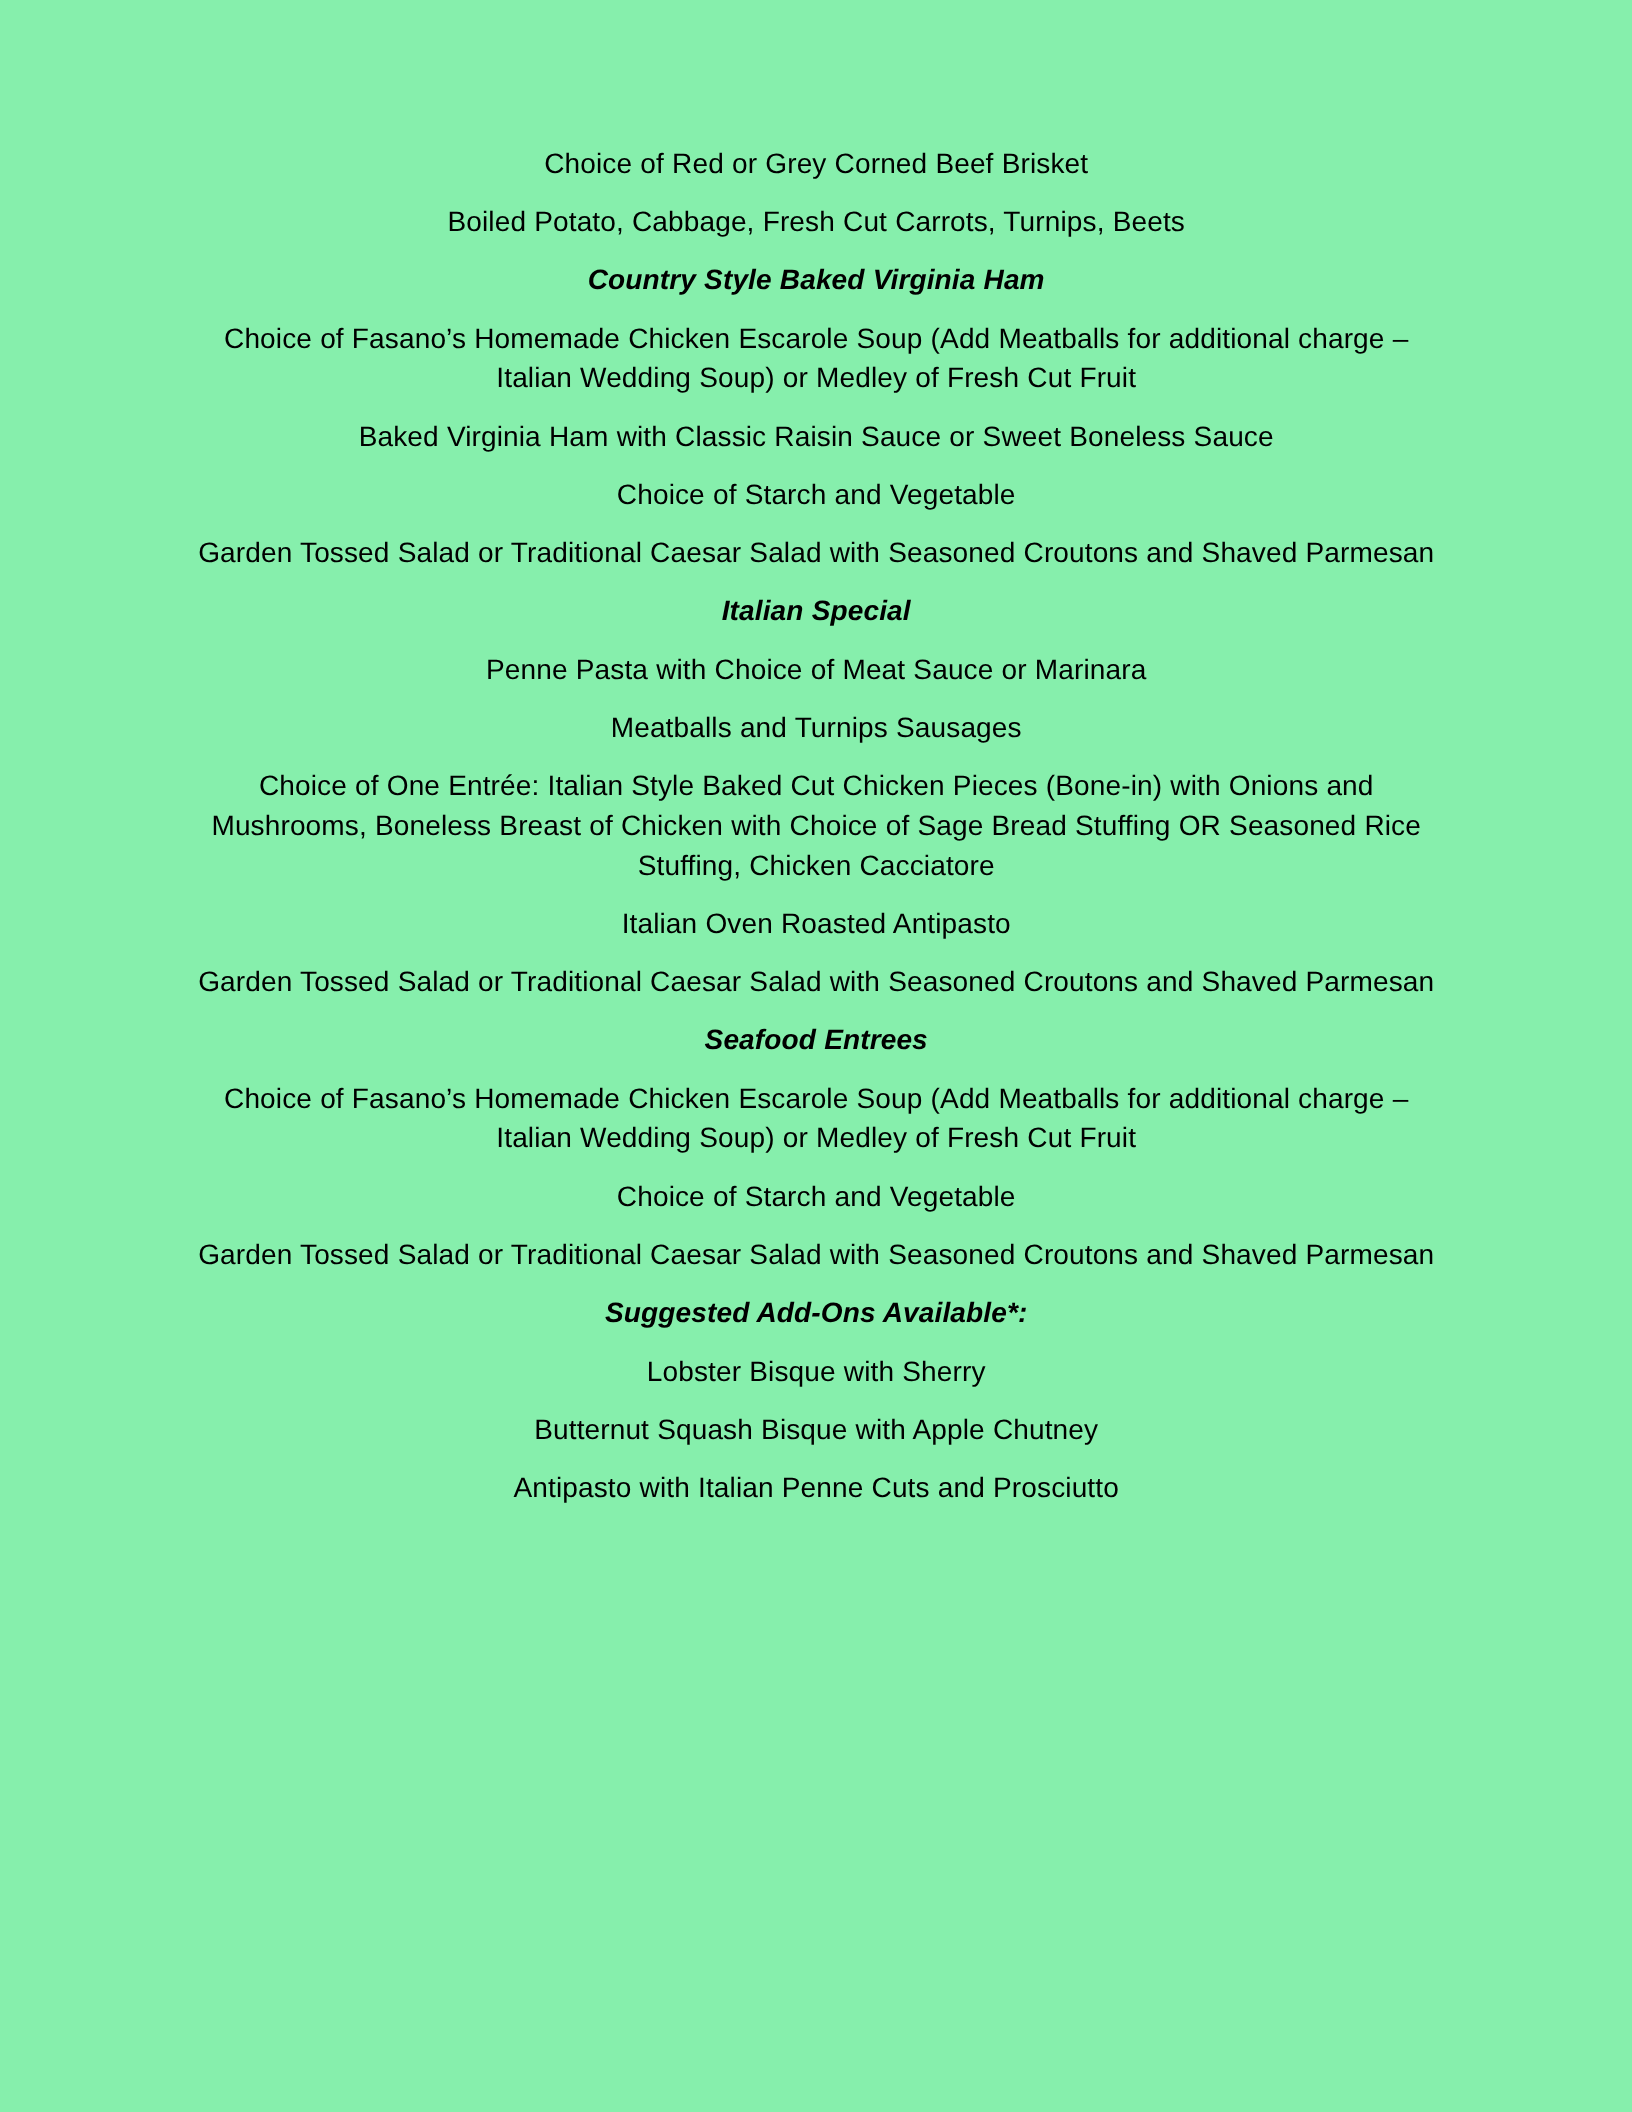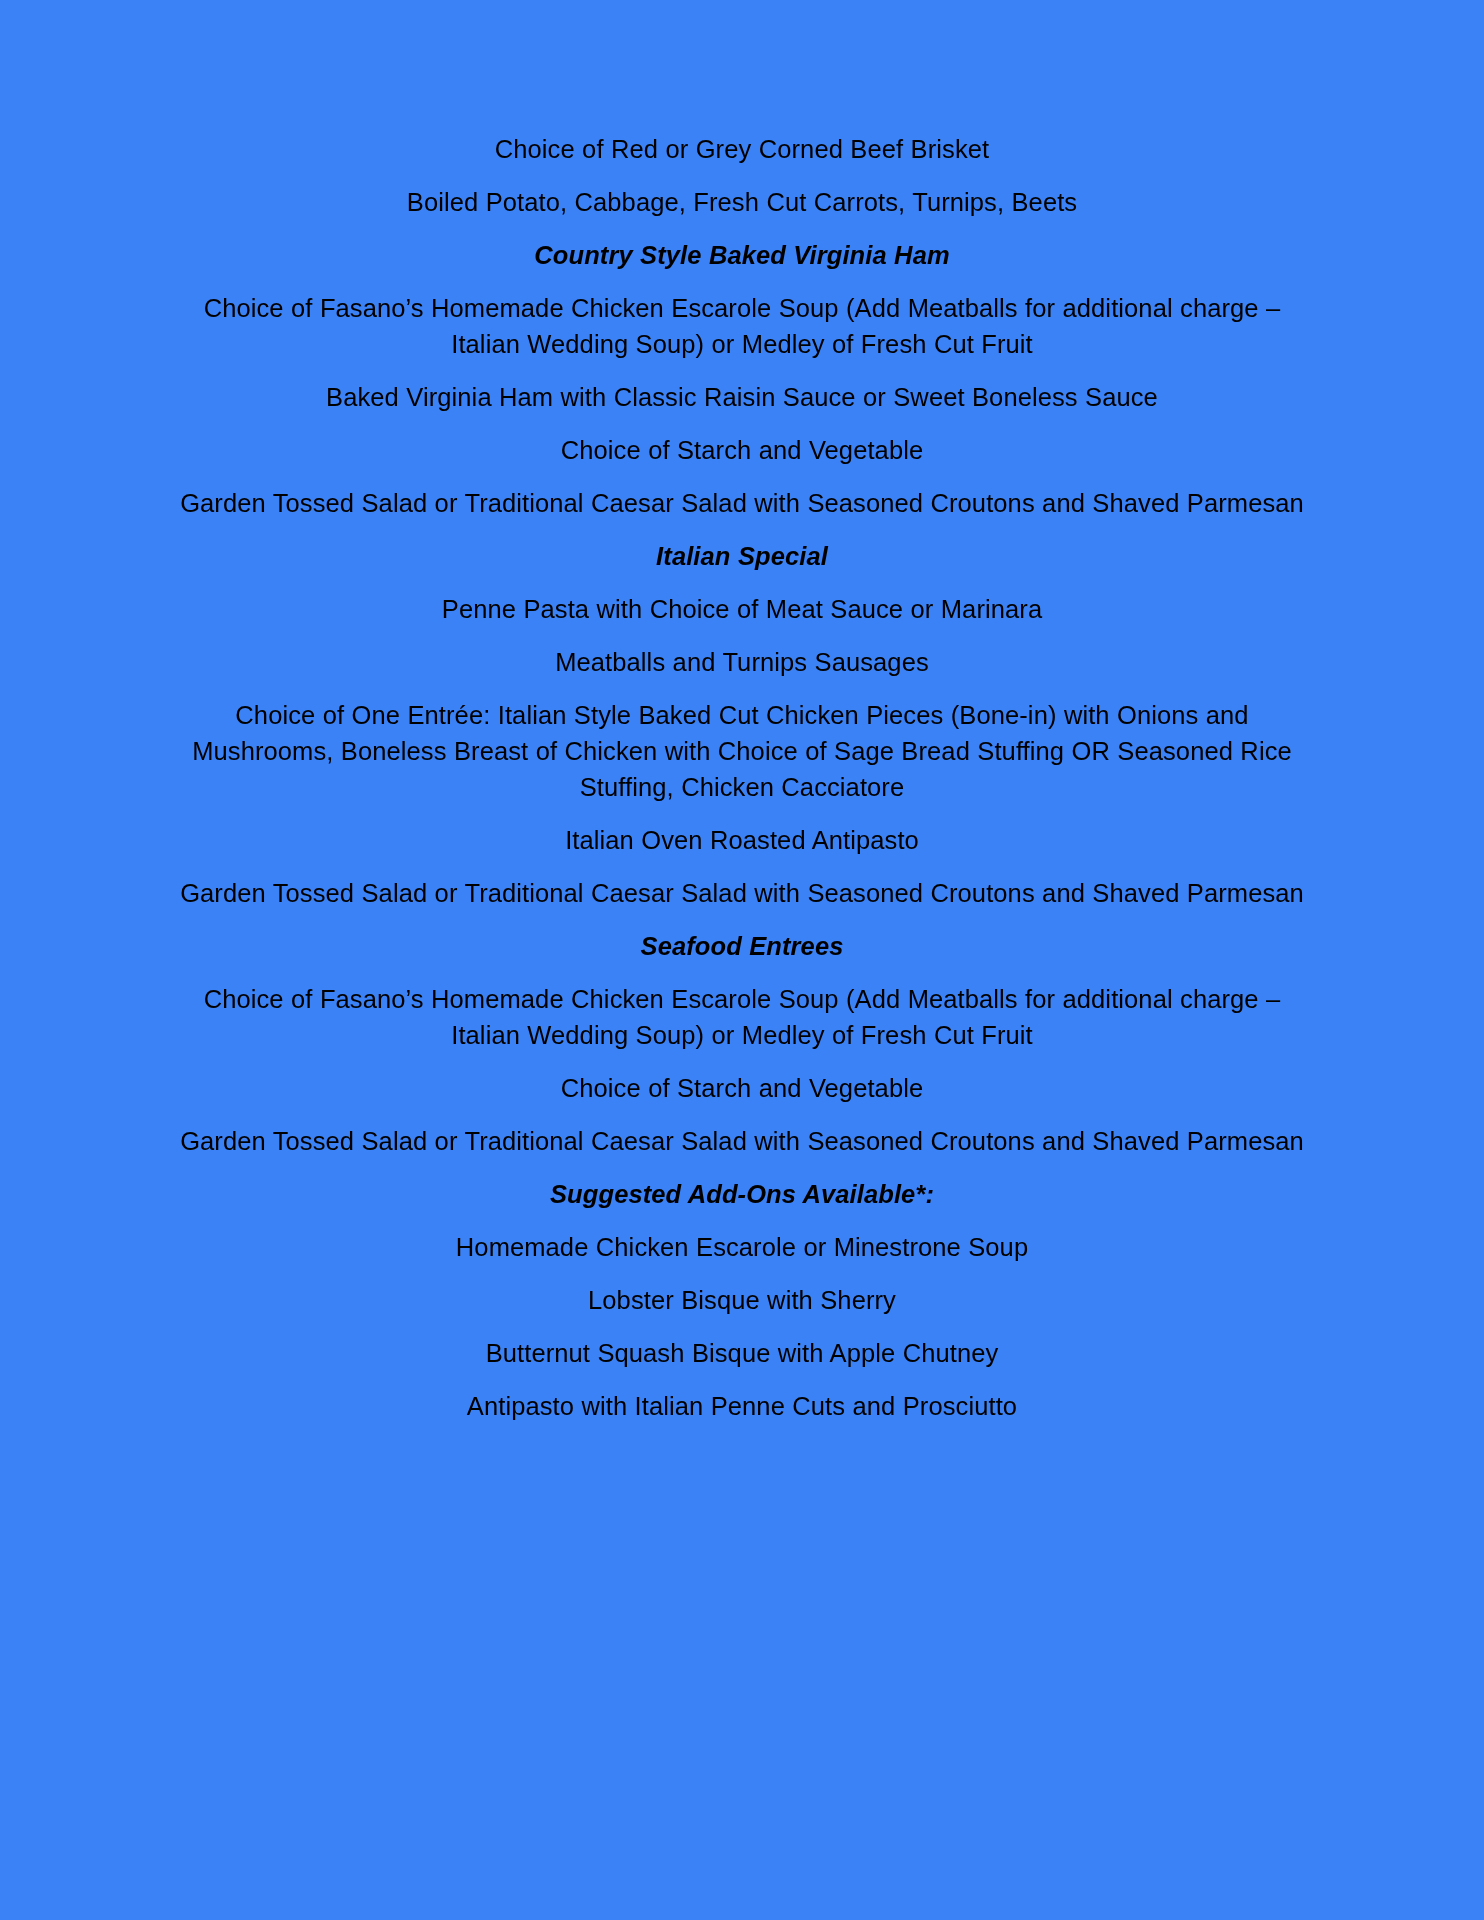--- a/index.html
+++ b/index.html
@@ -12,21 +12,21 @@
     width: 1484px;
     height: 1920px;
     font-family: "Liberation Sans", sans-serif;
     color: #000000;
     -webkit-font-smoothing: antialiased;
   }
   .page {
     position: relative;
     width: 1484px;
     height: 1920px;
-    background: #3b82f6;
+    background: #86efac;
     box-sizing: border-box;
     padding: 131px 170px 0 170px;
   }
   .doc-body {
     width: 1144px;
     margin: 0 auto;
   }
   p.line {
     margin: 0 0 0 0;
     padding: 0;
@@ -63,19 +63,18 @@
     <p class="line">Penne Pasta with Choice of Meat Sauce or Marinara</p>
     <p class="line">Meatballs and Turnips Sausages</p>
     <p class="line">Choice of One Entrée:  Italian Style Baked Cut Chicken Pieces (Bone-in) with Onions and Mushrooms, Boneless Breast of Chicken with Choice of Sage Bread Stuffing OR Seasoned Rice Stuffing, Chicken Cacciatore</p>
     <p class="line">Italian Oven Roasted Antipasto</p>
     <p class="line">Garden Tossed Salad or Traditional Caesar Salad with Seasoned Croutons and Shaved Parmesan</p>
     <p class="line heading">Seafood Entrees</p>
     <p class="line">Choice of Fasano’s Homemade Chicken Escarole Soup (Add Meatballs for additional charge – Italian Wedding Soup) or Medley of Fresh Cut Fruit</p>
     <p class="line">Choice of Starch and Vegetable</p>
     <p class="line">Garden Tossed Salad or Traditional Caesar Salad with Seasoned Croutons and Shaved Parmesan</p>
     <p class="line heading">Suggested Add-Ons Available*:</p>
-    <p class="line">Homemade Chicken Escarole or Minestrone Soup</p>
     <p class="line">Lobster Bisque with Sherry</p>
     <p class="line">Butternut Squash Bisque with Apple Chutney</p>
     <p class="line">Antipasto with Italian Penne Cuts and Prosciutto</p>
 
   </div>
 </div>
 
 </body></html>

